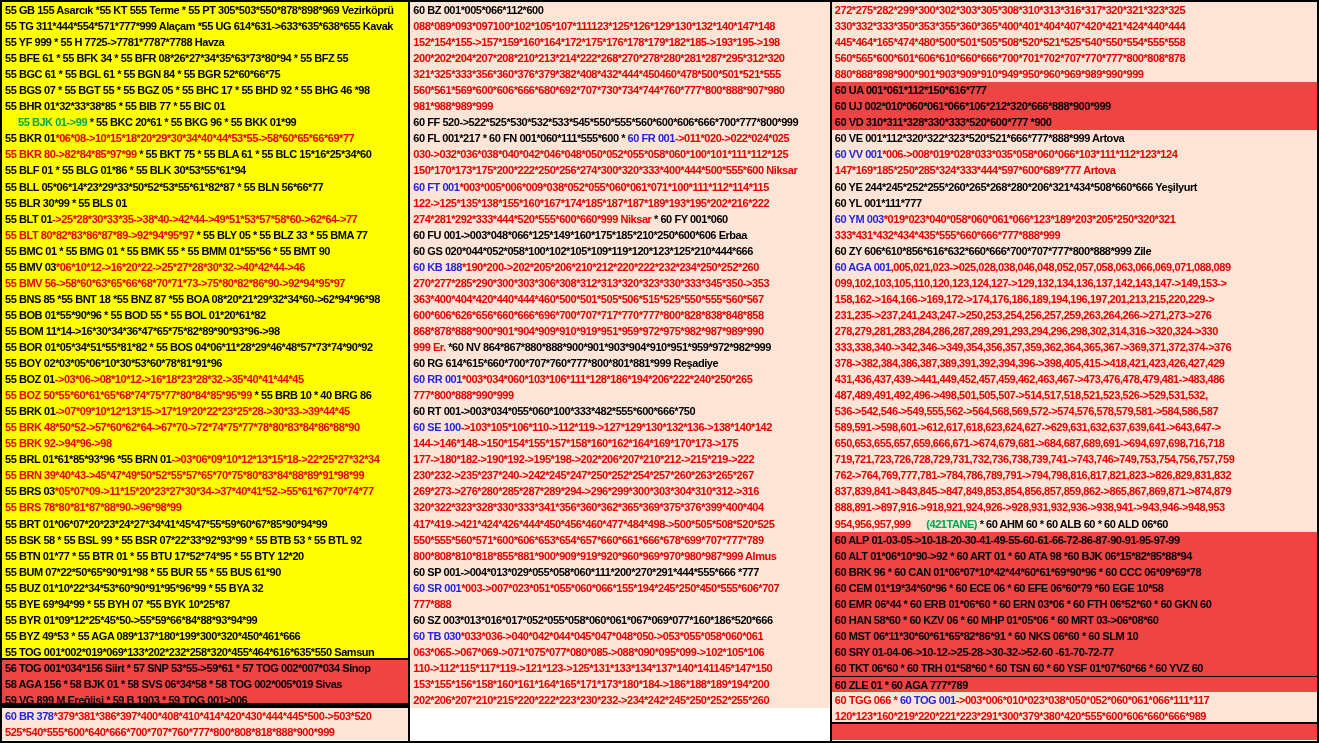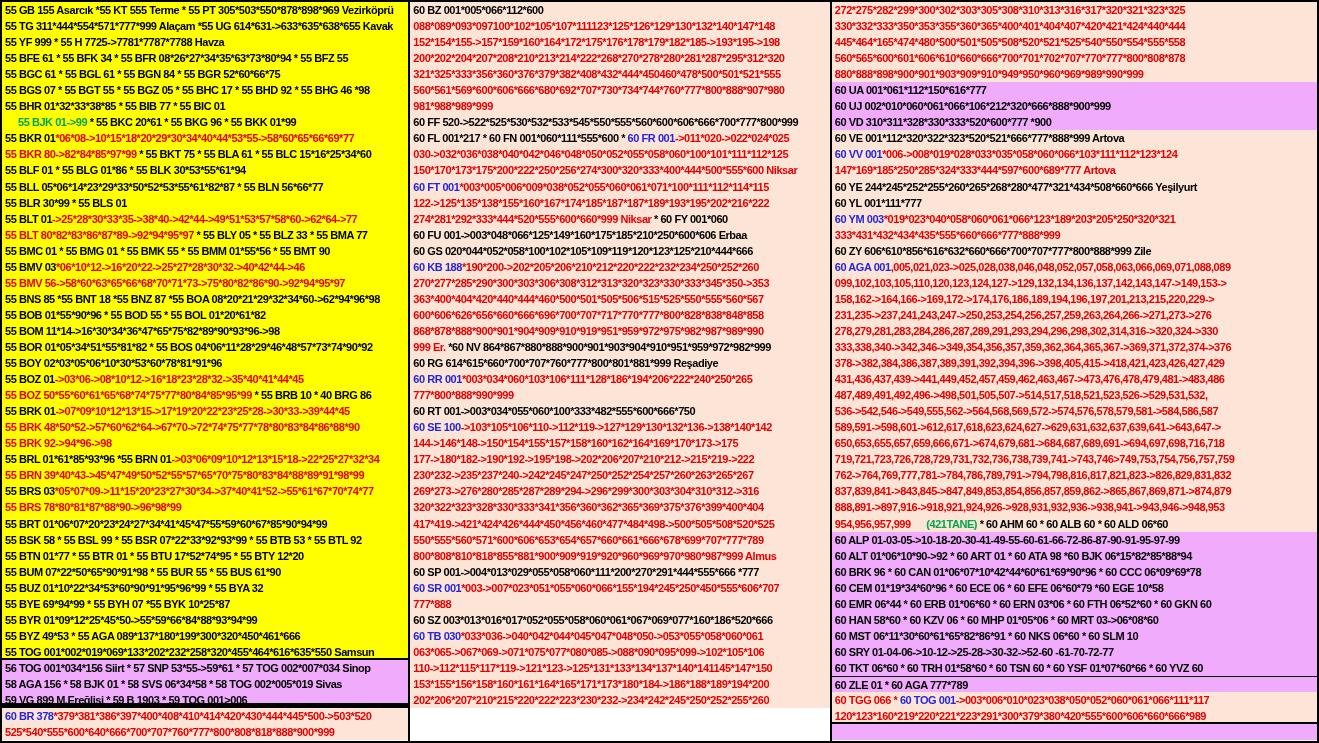--- a/index.html
+++ b/index.html
@@ -12,21 +12,21 @@
   .col0{width:433px;border-right:2px solid #000;}
   .col1{width:447px;border-right:2px solid #000;}
   .col2{width:517px;}
   .line{
     box-sizing:border-box;height:16.06px;line-height:16.1px;
     white-space:nowrap;overflow:hidden;padding-left:3px;
     font-size:11px;font-weight:bold;letter-spacing:-0.45px;
   }
   .bg-y{background:#ffff00;}
   .bg-p{background:#fce4d6;}
-  .bg-w{background:#f0abfc;}
+  .bg-w{background:#ef4444;}
   .c-k{color:#000000;}
   .c-r{color:#e80000;}
   .c-b{color:#2525dd;}
   .c-g{color:#00a651;padding-left:13px;}
   
   .col0 .line:nth-child(41){border-bottom:2px solid #000;}
   .col0 .line:nth-child(44){border-bottom:5px solid #000000;}
   .col2 .line:nth-child(43){border-top:1px solid #000;}
   .col2 .line:nth-child(45){border-bottom:2px solid #000;}
 </style>
@@ -133,21 +133,21 @@
       <div class="line bg-p"><span class="c-r">330*332*333*350*353*355*360*365*400*401*404*407*420*421*424*440*444</span></div>
       <div class="line bg-p"><span class="c-r">445*464*165*474*480*500*501*505*508*520*521*525*540*550*554*555*558</span></div>
       <div class="line bg-p"><span class="c-r">560*565*600*601*606*610*660*666*700*701*702*707*770*777*800*808*878</span></div>
       <div class="line bg-p"><span class="c-r">880*888*898*900*901*903*909*910*949*950*960*969*989*990*999</span></div>
       <div class="line bg-w"><span class="c-k">60 UA 001*061*112*150*616*777</span></div>
       <div class="line bg-w"><span class="c-k">60 UJ 002*010*060*061*066*106*212*320*666*888*900*999</span></div>
       <div class="line bg-w"><span class="c-k">60 VD 310*311*328*330*333*520*600*777 *900</span></div>
       <div class="line bg-p"><span class="c-k">60 VE 001*112*320*322*323*520*521*666*777*888*999 Artova</span></div>
       <div class="line bg-p"><span class="c-b">60 VV 001</span><span class="c-r">*006-&gt;008*019*028*033*035*058*060*066*103*111*112*123*124</span></div>
       <div class="line bg-p"><span class="c-r">147*169*185*250*285*324*333*444*597*600*689*777 Artova</span></div>
-      <div class="line bg-p"><span class="c-k">60 YE 244*245*252*255*260*265*268*280*477*321*434*508*660*666 Yeşilyurt</span></div>
+      <div class="line bg-p"><span class="c-k">60 YE 244*245*252*255*260*265*268*280*206*321*434*508*660*666 Yeşilyurt</span></div>
       <div class="line bg-p"><span class="c-k">60 YL 001*111*777</span></div>
       <div class="line bg-p"><span class="c-b">60 YM 003</span><span class="c-r">*019*023*040*058*060*061*066*123*189*203*205*250*320*321</span></div>
       <div class="line bg-p"><span class="c-r">333*431*432*434*435*555*660*666*777*888*999</span></div>
       <div class="line bg-p"><span class="c-k">60 ZY 606*610*856*616*632*660*666*700*707*777*800*888*999 Zile</span></div>
       <div class="line bg-p"><span class="c-b">60 AGA 001</span><span class="c-r">,005,021,023-&gt;025,028,038,046,048,052,057,058,063,066,069,071,088,089</span></div>
       <div class="line bg-p"><span class="c-r">099,102,103,105,110,120,123,124,127-&gt;129,132,134,136,137,142,143,147-&gt;149,153-&gt;</span></div>
       <div class="line bg-p"><span class="c-r">158,162-&gt;164,166-&gt;169,172-&gt;174,176,186,189,194,196,197,201,213,215,220,229-&gt;</span></div>
       <div class="line bg-p"><span class="c-r">231,235-&gt;237,241,243,247-&gt;250,253,254,256,257,259,263,264,266-&gt;271,273-&gt;276</span></div>
       <div class="line bg-p"><span class="c-r">278,279,281,283,284,286,287,289,291,293,294,296,298,302,314,316-&gt;320,324-&gt;330</span></div>
       <div class="line bg-p"><span class="c-r">333,338,340-&gt;342,346-&gt;349,354,356,357,359,362,364,365,367-&gt;369,371,372,374-&gt;376</span></div>

